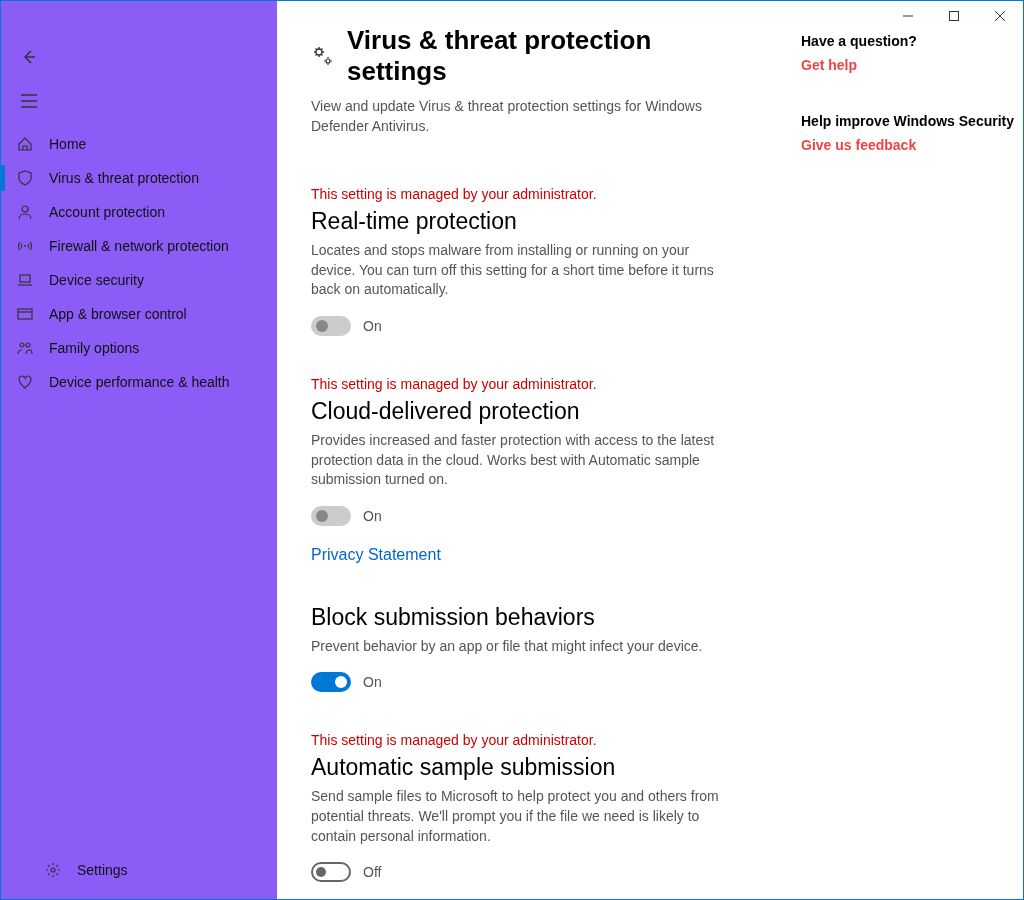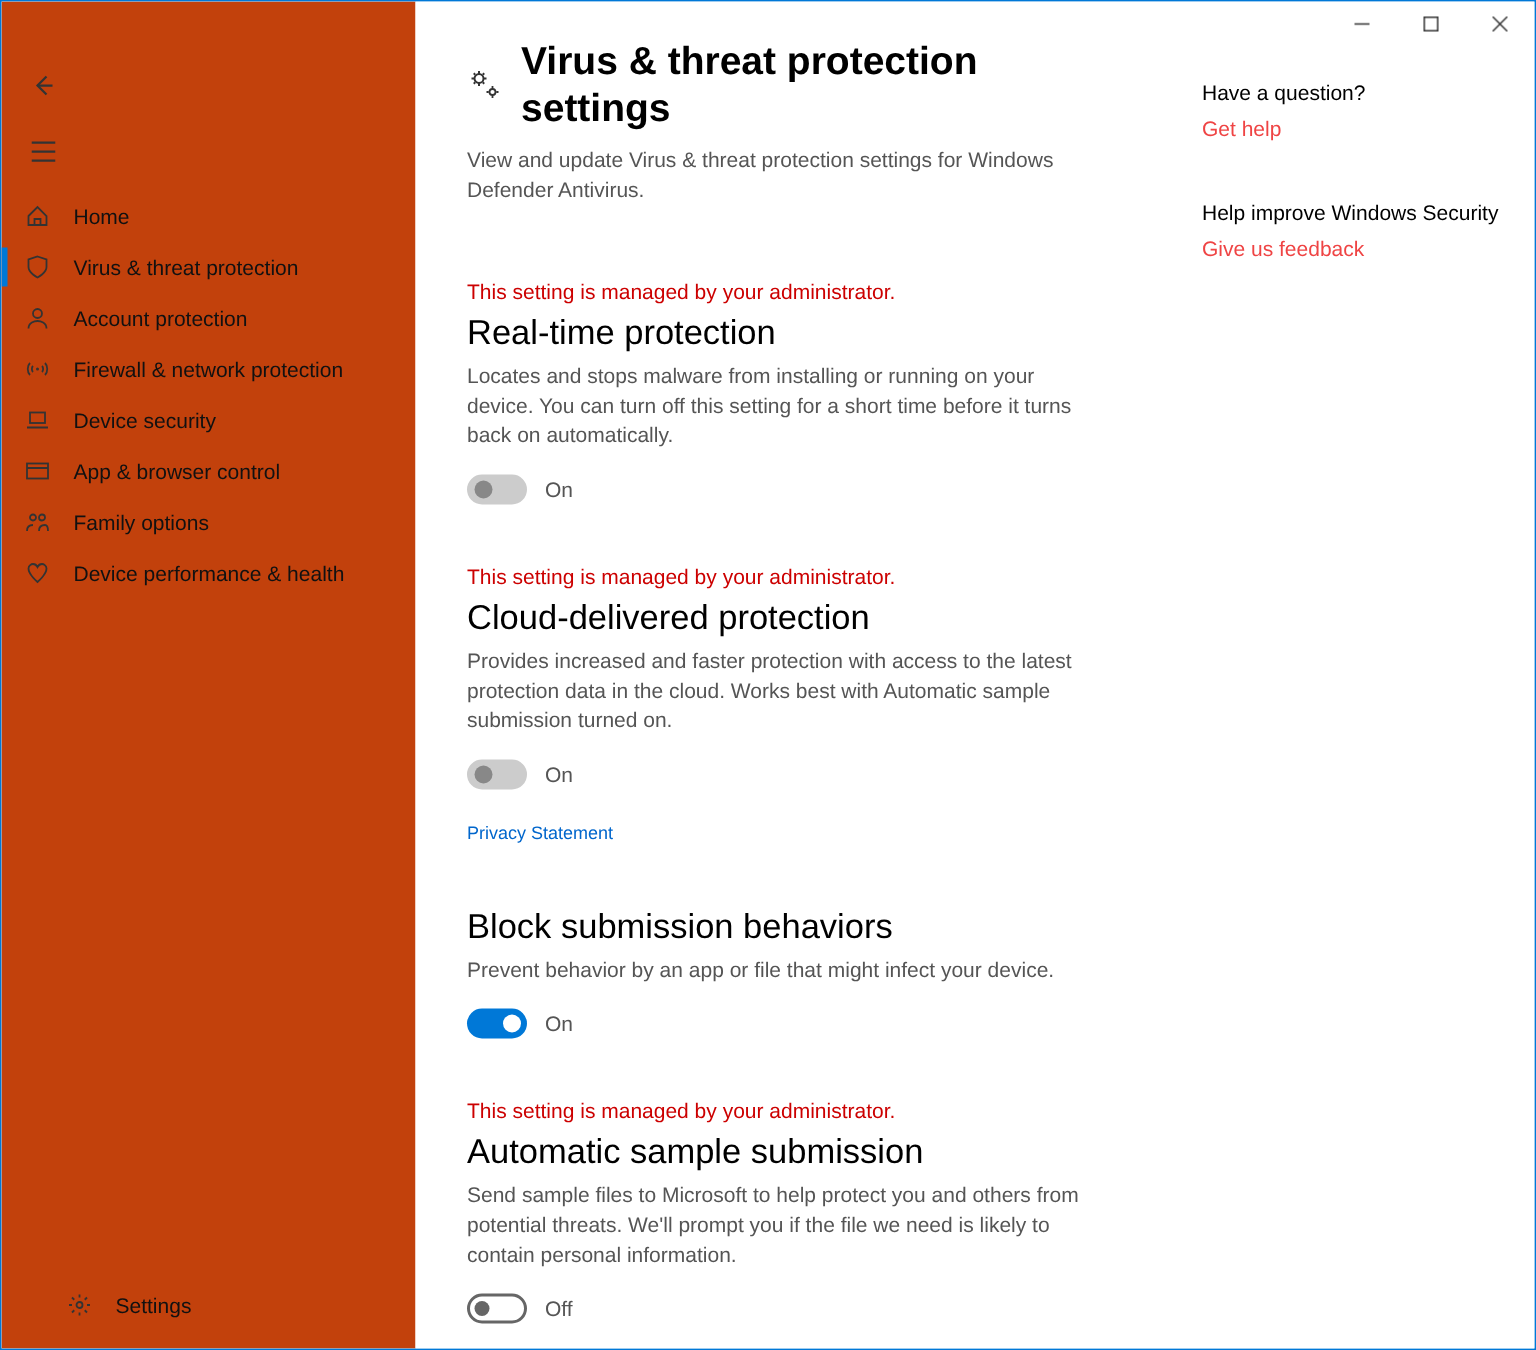--- a/index.html
+++ b/index.html
@@ -1,47 +1,47 @@
 <!DOCTYPE html>
 <html><head>
 <meta charset="utf-8">
 <style>
 * { margin:0; padding:0; box-sizing:border-box; font-family:"Segoe UI",Arial,sans-serif; }
 body { width:1024px; height:900px; border:1px solid #0078d7; background:#fff; display:flex; overflow:hidden; }
-.left { width:276px; background:#c2410c; display:flex; flex-direction:column; padding-top:36px; }
+.left { width:276px; background:#8b5cf6; display:flex; flex-direction:column; padding-top:36px; }
 .back-btn { width:40px; height:40px; margin-left:8px; display:flex; align-items:center; justify-content:center; cursor:pointer; }
 .hamburger { width:40px; height:40px; margin:4px 0 6px 8px; display:flex; align-items:center; justify-content:center; cursor:pointer; }
 .nav-list { flex:1; }
 .nav-item { display:flex; align-items:center; height:34px; padding-left:14px; cursor:pointer; font-size:14px; color:#111; position:relative; }
 .nav-item.active::before { content:""; position:absolute; left:0; top:4px; bottom:4px; width:4px; background:#0078d7; }
 .nav-icon { width:20px; height:20px; margin-right:14px; display:flex; align-items:center; justify-content:center; }
 .bottom-nav { margin-top:auto; margin-bottom:12px;padding-left:28px; }
 .right { flex:1; display:flex; flex-direction:column; position:relative; background:#fff; }
 .titlebar { position:absolute; top:0; right:0; display:flex; height:30px; }
 .titlebar div { width:46px; height:30px; display:flex; align-items:center; justify-content:center; cursor:pointer; }
 .content-wrap { display:flex; padding:24px 0 0 34px; overflow-y:auto; height:100%; }
 .main { width:430px; }
-.side-panel { margin-left:60px; margin-top:28px; }
+.side-panel { margin-left:60px; margin-top:8px;font-weight:bold; }
 .page-title { display:flex; align-items:center; font-size:26px; font-weight:600; margin-bottom:10px; }
 .page-title .icon { margin-right:12px; }
 .subtitle { font-size:14px; color:#555; margin-bottom:50px; max-width:400px; line-height:1.4; }
 .admin-msg { color:#cc0000; font-size:14px; margin-bottom:6px; }
 .section-title { font-size:23px; font-weight:400; margin-bottom:6px; }
 .section-desc { font-size:14px; color:#555; line-height:1.4; max-width:420px; margin-bottom:16px; }
 .toggle-row { display:flex; align-items:center; margin-bottom:20px; }
 .toggle { width:40px; height:20px; border-radius:10px; position:relative; cursor:pointer; margin-right:12px; }
 .toggle.disabled-on { background:#ccc; }
 .toggle.disabled-on .knob { position:absolute; width:12px; height:12px; background:#888; border-radius:50%; top:4px; left:5px; }
 .toggle.on { background:#0078d7; }
 .toggle.on .knob { position:absolute; width:12px; height:12px; background:#fff; border-radius:50%; top:4px; right:4px; }
 .toggle.off { background:#fff; border:2px solid #666; }
 .toggle.off .knob { position:absolute; width:10px; height:10px; background:#666; border-radius:50%; top:3px; left:3px; }
 .toggle-label { font-size:14px; color:#555; }
 .section { margin-bottom:40px; }
-.link { color:#0066cc; font-size:12px; cursor:pointer; display:inline-block; }
+.link { color:#0066cc; font-size:16px; cursor:pointer; display:inline-block; }
 .side-head { font-size:14px; margin-bottom:8px; }
 .side-link { color:#ef4444; font-size:14px; cursor:pointer; margin-bottom:40px; display:block; }
 svg { display:block; }
 </style>
 </head>
 <body>
 
 <div class="left">
   <div class="back-btn">
     <svg width="16" height="16" viewBox="0 0 16 16">

